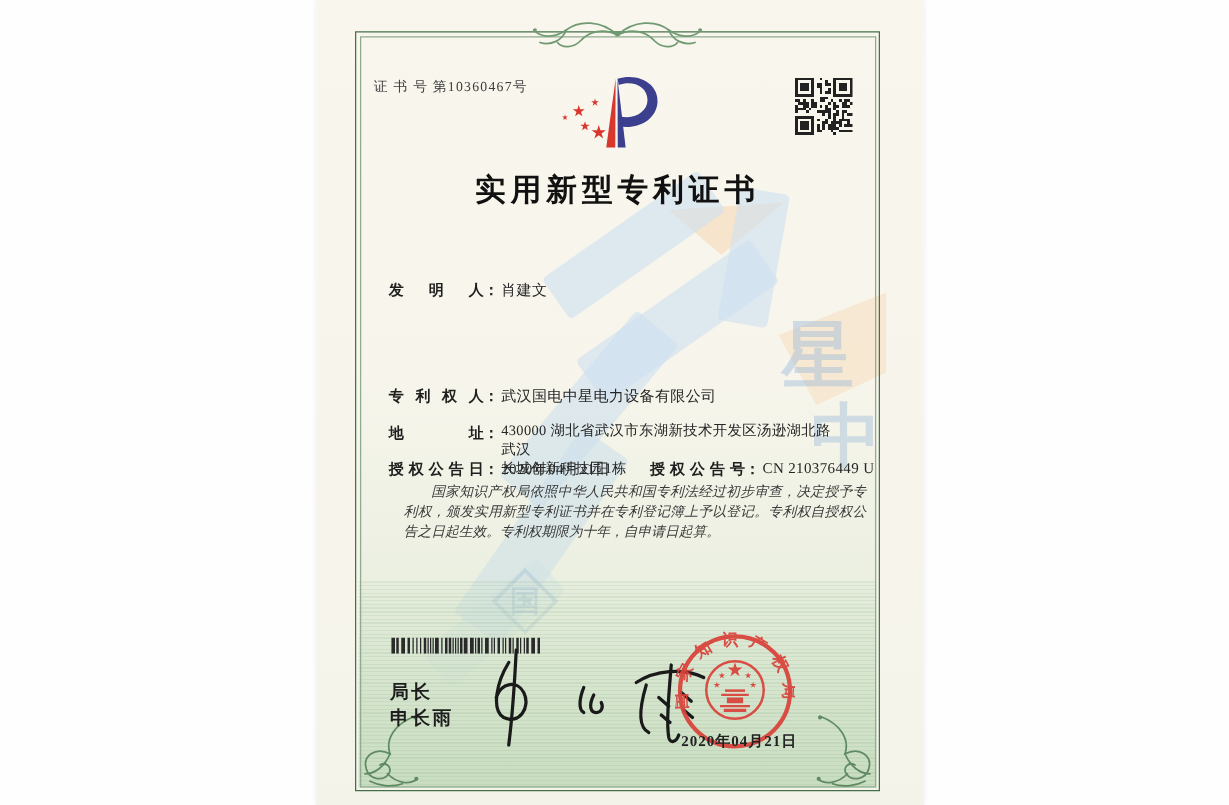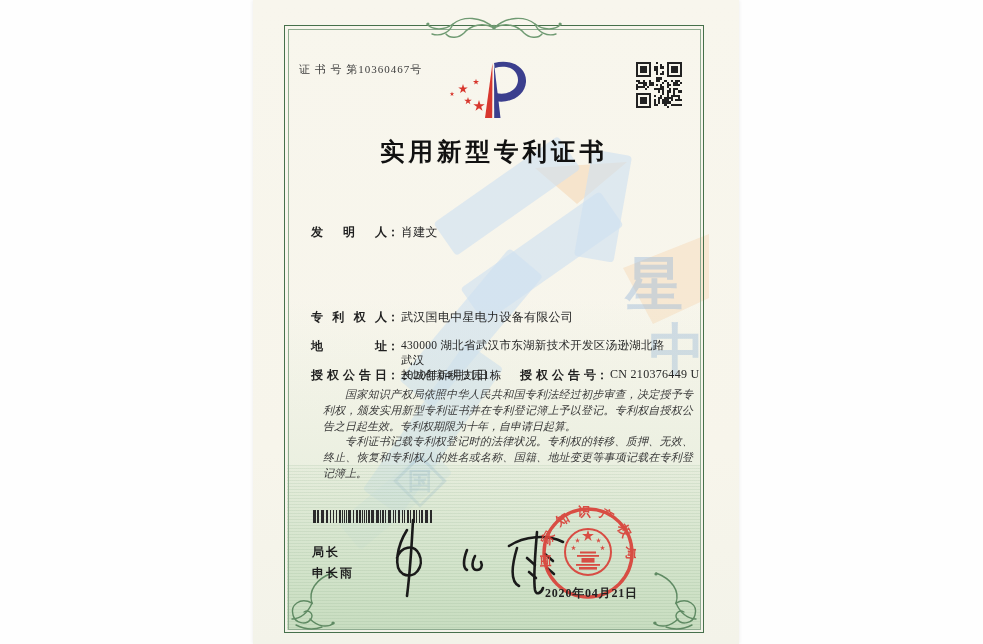--- a/index.html
+++ b/index.html
@@ -71,21 +71,21 @@
   .addr .fvalue{ white-space:normal; width:272px; font-size:11.5px; line-height:15px; }
   .pair2{ position:absolute; left:209px; top:0;text-decoration:underline; }
   .legal{
     position:absolute; left:58px; top:387px; width:370px;
     font-size:11px; line-height:15.8px; color:#3a3a3a; font-style:italic;
     text-align:justify;
     margin-left:12px;
   }
   .legal p{ text-indent:2em; }
   .barcode{ position:absolute; left:60px; top:510px; width:121px; height:13px; }
-  .signer{ position:absolute; left:59px; font-size:12px; font-weight:bold; color:#1d1d1d; letter-spacing:2px; }
+  .signer{ position:absolute; left:59px; font-size:15px; font-weight:bold; color:#1d1d1d; letter-spacing:2px; }
   .signature{ position:absolute; left:126px; top:516px; }
   .seal{ position:absolute; left:287px; top:505px; opacity:.93; }
   .seal-date{
     position:absolute; left:292px; top:585px; font-size:12px; letter-spacing:.8px;
     color:#222; font-weight:bold;
   }
   .page-footer{
     position:absolute; left:31px; top:615px; width:420px; text-align:center;
     font-size:9.5px; color:#3c523e; letter-spacing:1px;
   }
@@ -318,21 +318,20 @@
     </div>
     <div class="frow" style="top:367px">
       <span class="flabel">授权公告日</span><span class="fcolon">：</span><span class="fvalue">2020年04月21日</span>
       <span class="pair2">
         <span class="flabel">授权公告号</span><span class="fcolon">：</span><span class="fvalue">CN 210376449 U</span>
       </span>
     </div>
 
     <div class="legal">
       <p>国家知识产权局依照中华人民共和国专利法经过初步审查，决定授予专利权，颁发实用新型专利证书并在专利登记簿上予以登记。专利权自授权公告之日起生效。专利权期限为十年，自申请日起算。</p>
-      <p>专利证书记载专利权登记时的法律状况。专利权的转移、质押、无效、终止、恢复和专利权人的姓名或名称、国籍、地址变更等事项记载在专利登记簿上。</p>
     </div>
 
     <svg class="barcode" id="bcsvg" viewBox="0 0 121 13" preserveAspectRatio="none">
         <rect x="0" y="0" width="3" height="13" fill="#2a2a2a"></rect>
         <rect x="4" y="0" width="2" height="13" fill="#2a2a2a"></rect>
         <rect x="8" y="0" width="3" height="13" fill="#2a2a2a"></rect>
         <rect x="13" y="0" width="2" height="13" fill="#2a2a2a"></rect>
         <rect x="17" y="0" width="1" height="13" fill="#2a2a2a"></rect>
         <rect x="20" y="0" width="1" height="13" fill="#2a2a2a"></rect>
         <rect x="23" y="0" width="1" height="13" fill="#2a2a2a"></rect>

